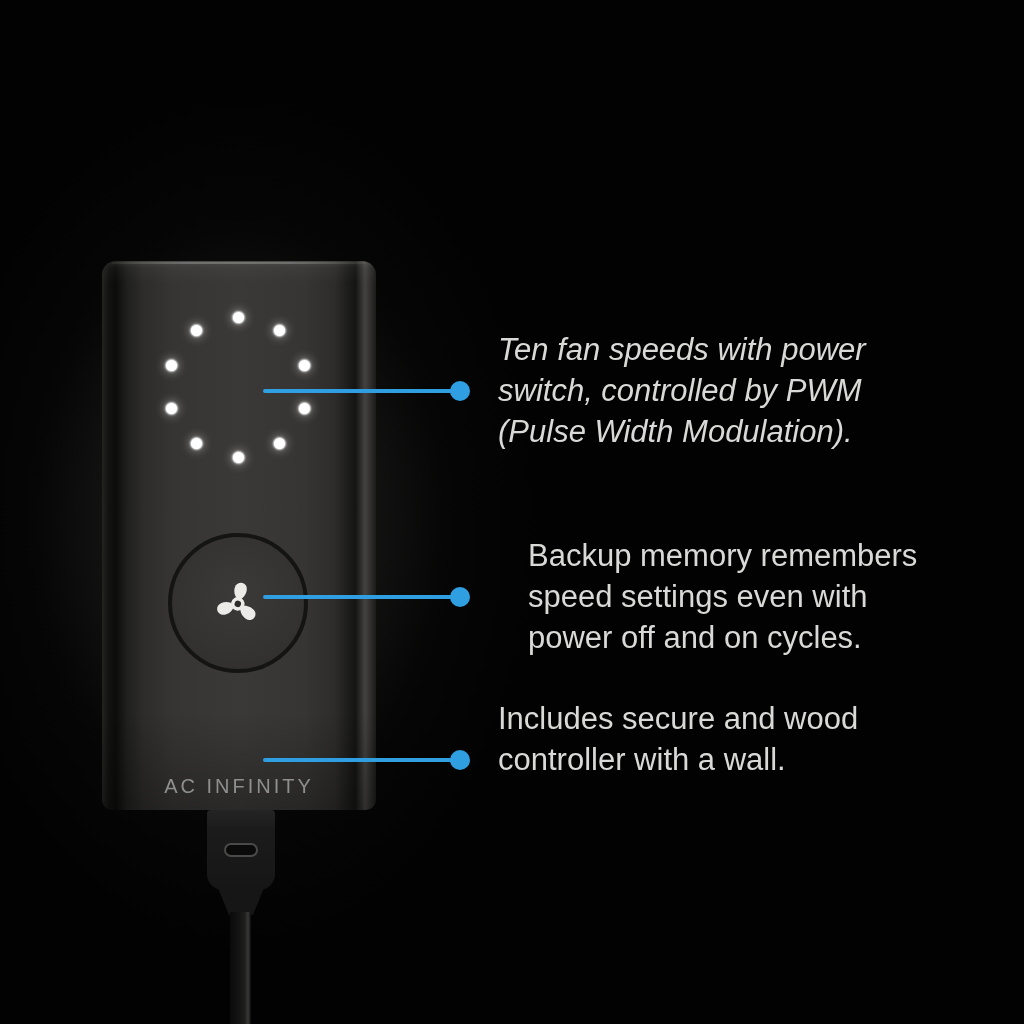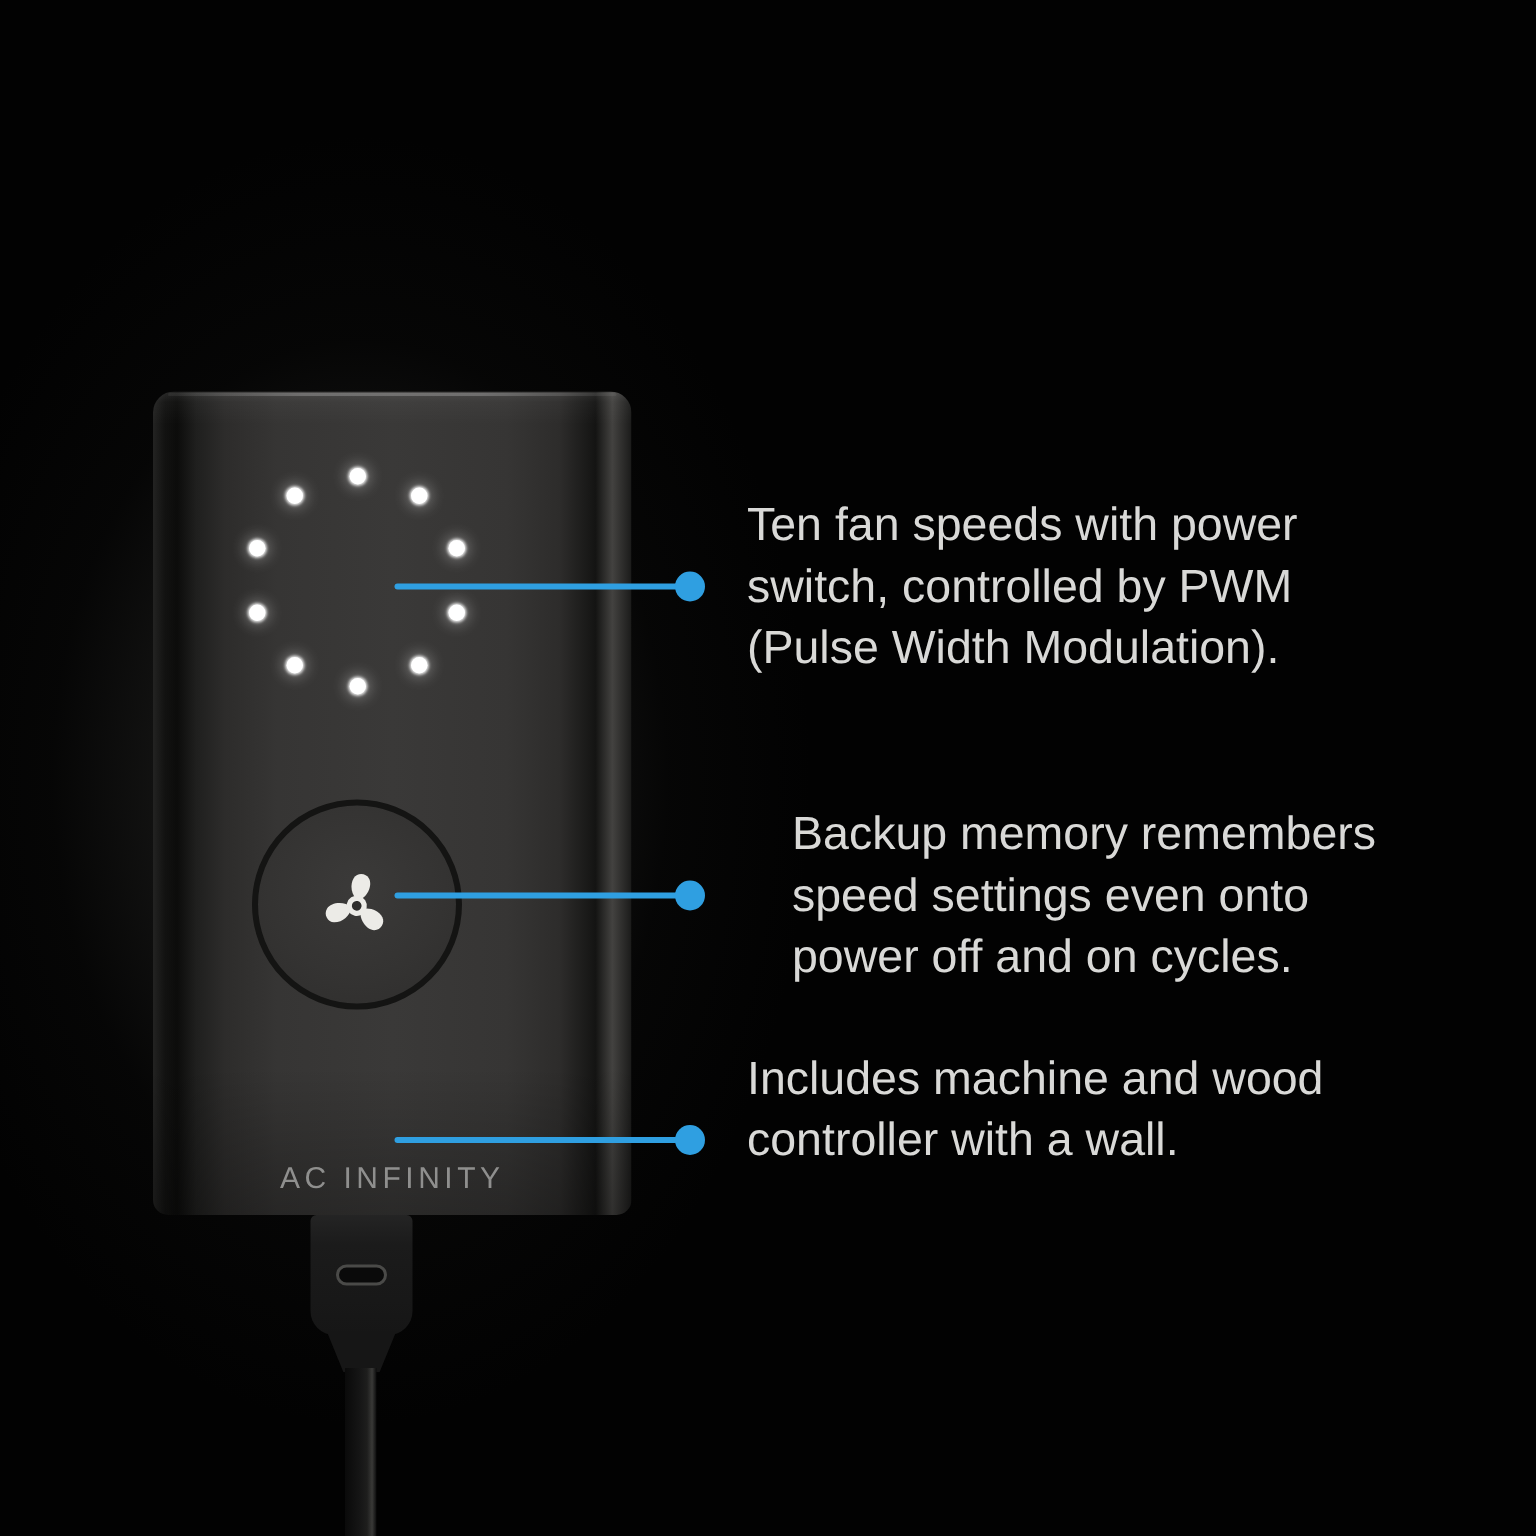--- a/index.html
+++ b/index.html
@@ -27,21 +27,20 @@
   .device{
     position:absolute;left:102px;top:261px;width:274px;height:549px;z-index:1;
     border-radius:14px 14px 10px 10px;
     background:
       linear-gradient(180deg, rgba(255,255,255,0.10) 0px, rgba(255,255,255,0.03) 7px, rgba(0,0,0,0) 22px, rgba(0,0,0,0) 82%, rgba(0,0,0,0.28) 100%),
       linear-gradient(90deg,
         #232322 0%, #121211 2.5%, #0c0c0b 5%,
         #1f1f1e 9%, #2d2c2b 15%, #363534 26%,
         #3a3938 50%, #363534 74%, #2d2c2b 85%,
         #141413 92.5%, #434240 96%, #1b1b1a 100%);
-    padding-left: 45px;
   }
   .device::before{ 
     content:"";position:absolute;left:10px;right:10px;top:1px;height:2px;
     background:linear-gradient(90deg, rgba(255,255,255,0.05), rgba(255,255,255,0.22) 30%, rgba(255,255,255,0.22) 70%, rgba(255,255,255,0.05));
     border-radius:2px;
   }
   .led-ring{position:absolute;inset:0;}
   .led-dot{
     position:absolute;width:11px;height:11px;border-radius:50%;
     background:#ffffff;
@@ -84,21 +83,21 @@
   }
   .callout-dot{
     position:absolute;right:-10px;top:50%;width:20px;height:20px;
     transform:translateY(-50%);border-radius:50%;background:#2F9FE1;
   }
   .line-1{top:389px;} .line-2{top:595px;} .line-3{top:758px;}
   .annotation{
     position:absolute;left:498px;width:460px;z-index:2;
     color:#D9D9D7;font-size:31px;line-height:41px;font-weight:400;
   }
-  .ann-1{top:329px;} .ann-2{top:535px;margin-left:30px;} .ann-3{top:698px;}
+  .ann-1{top:329px;font-style:italic;} .ann-2{top:535px;margin-left:30px;} .ann-3{top:698px;}
 </style>
 </head>
 <body>
 
 <div class="stage">
 
   <div class="glow"></div>
 
 
   <div class="device">
@@ -150,21 +149,21 @@
     <span class="callout-dot"></span>
   </div>
 
   <div class="annotation ann-1">
     <div>Ten fan speeds with power</div>
     <div>switch, controlled by PWM</div>
     <div>(Pulse Width Modulation).</div>
   </div>
   <div class="annotation ann-2">
     <div>Backup memory remembers</div>
-    <div>speed settings even onto</div>
+    <div>speed settings even with</div>
     <div>power off and on cycles.</div>
   </div>
   <div class="annotation ann-3">
-    <div>Includes machine and wood</div>
+    <div>Includes secure and wood</div>
     <div>controller with a wall.</div>
   </div>
 
 </div>
 
 </body></html>

